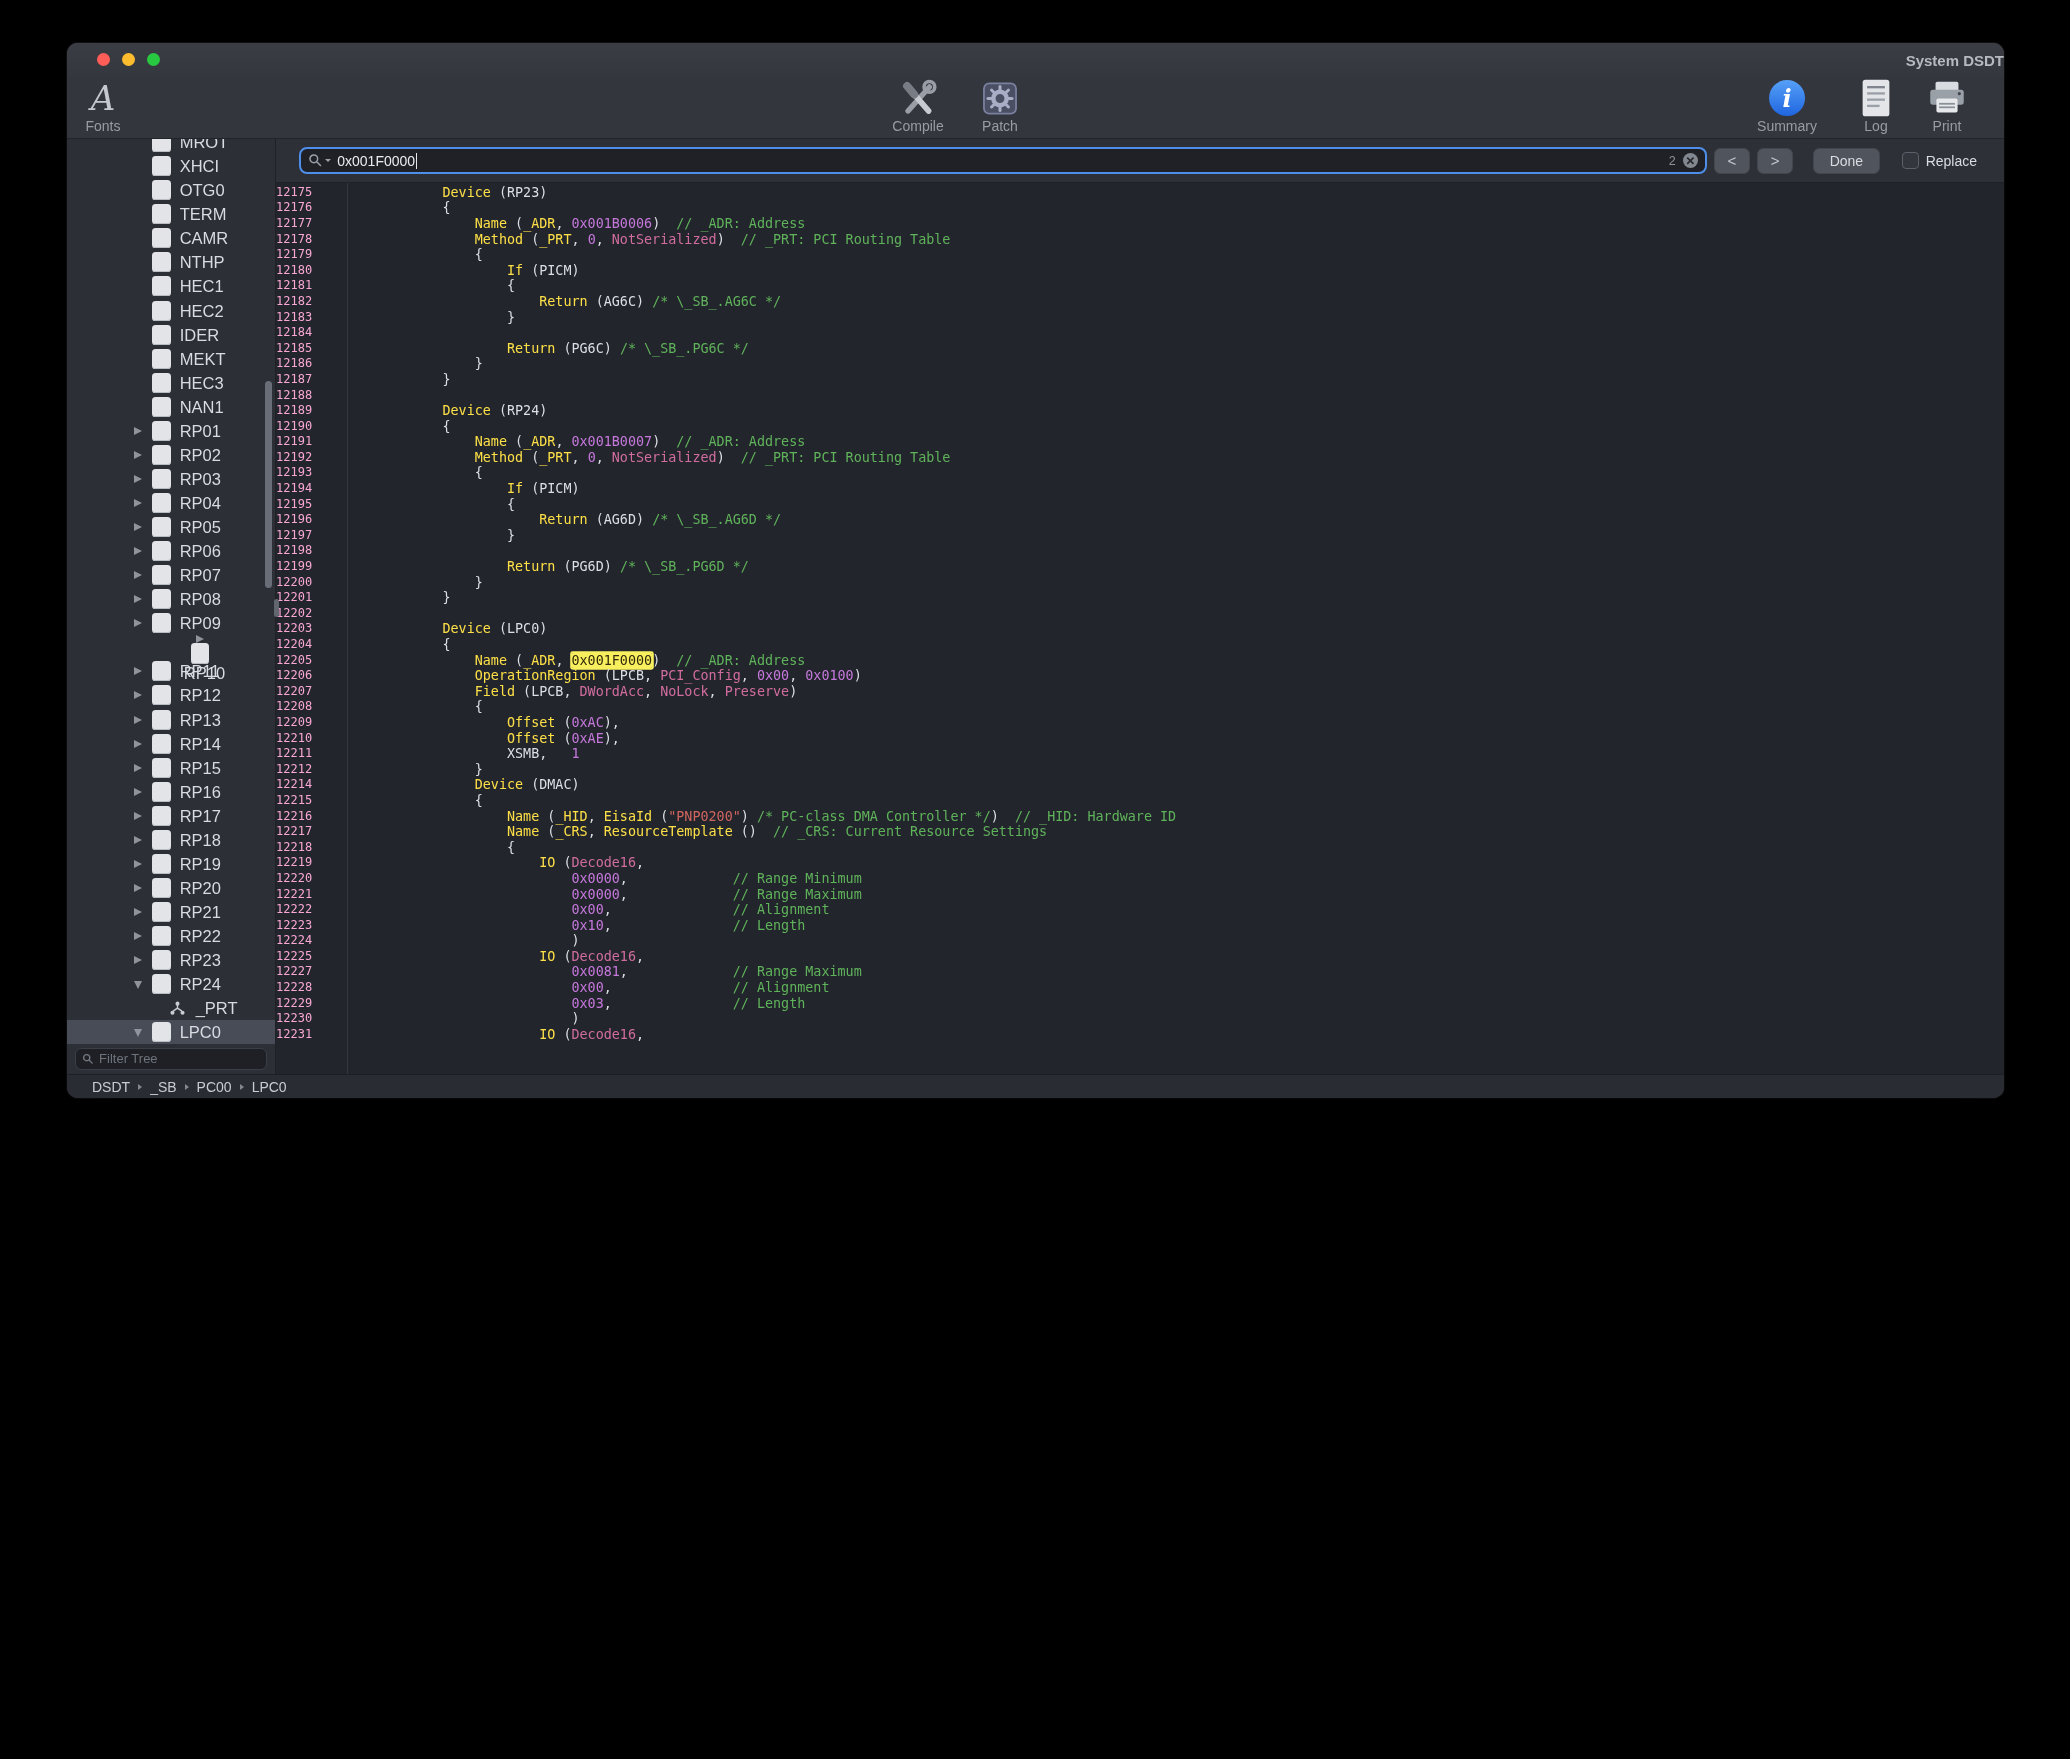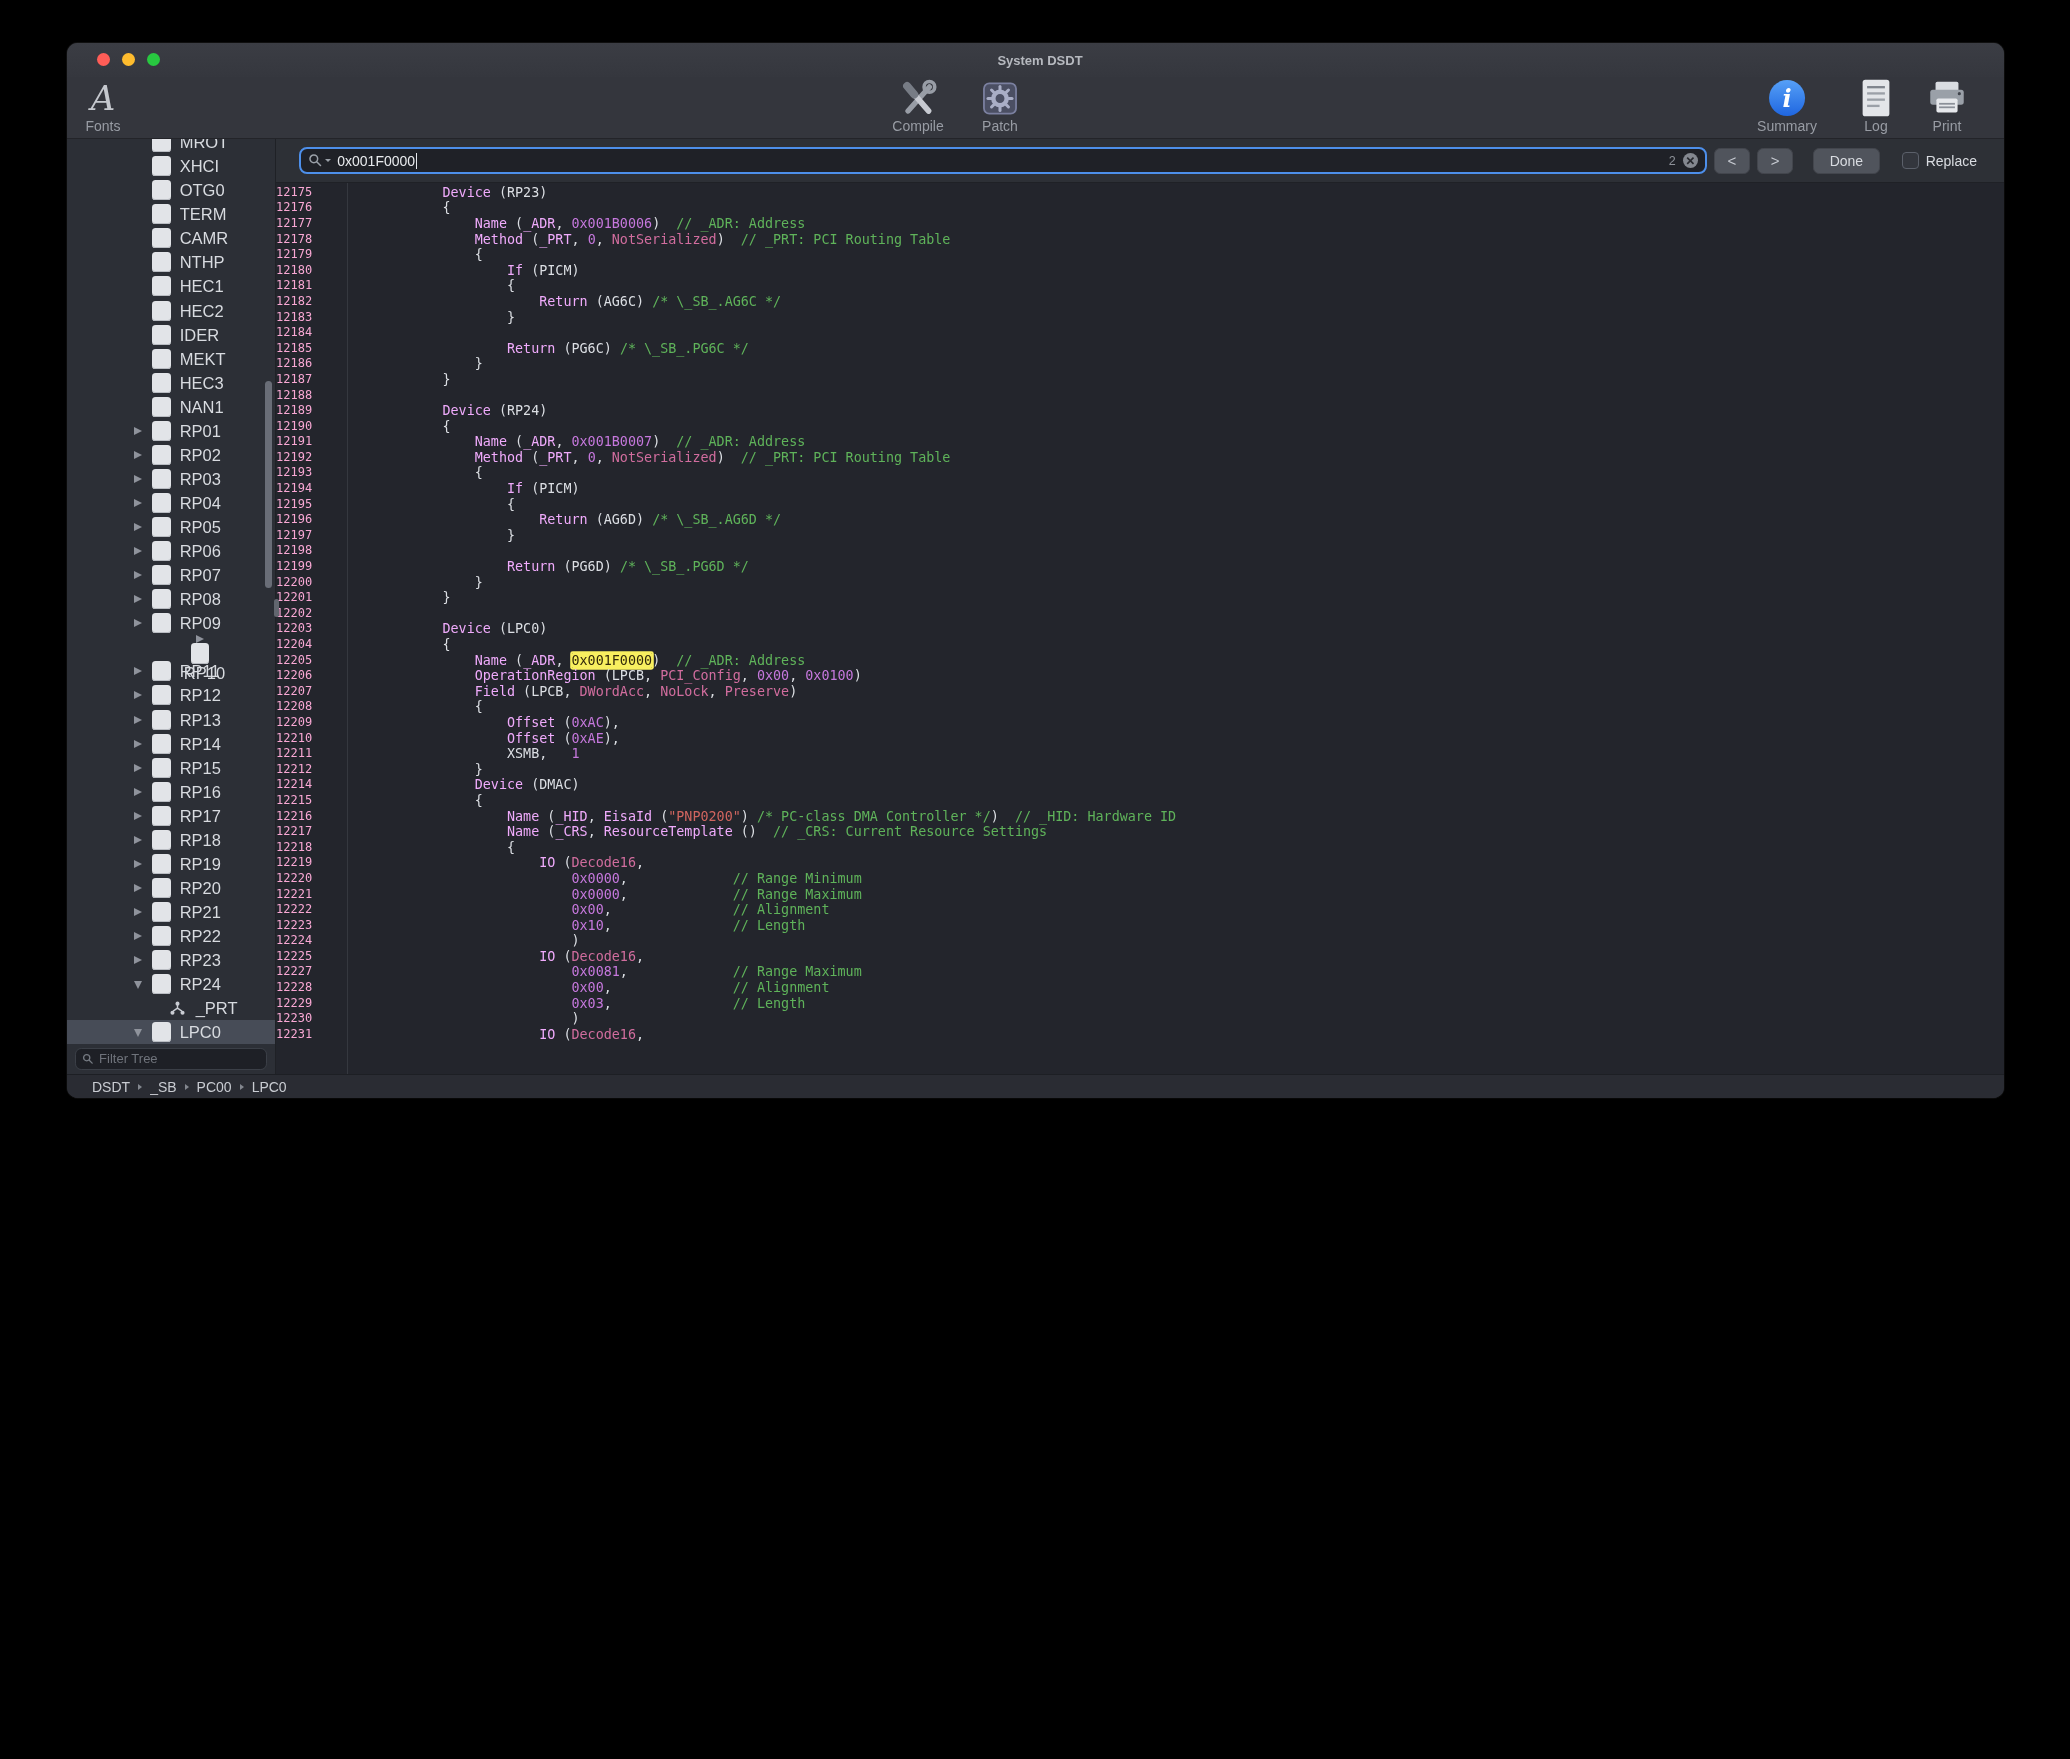--- a/index.html
+++ b/index.html
@@ -9,22 +9,22 @@
   .window{position:absolute;left:67px;top:43px;width:1937px;height:1055px;background:#2c2f36;
     border-radius:10.7px;overflow:hidden;box-shadow:0 36px 89px rgba(0,0,0,.75),0 0 0 0.9px rgba(255,255,255,.07);}
 
   
   .titlebar{position:absolute;left:0;top:0;right:0;height:34px;background:linear-gradient(#3b3d44,#35373e);}
   .lights{position:absolute;left:30px;top:9.8px;display:flex;gap:11.6px;}
   .light{width:13.4px;height:13.4px;border-radius:50%;display:inline-block;}
   .light.red{background:#ff5d57;}
   .light.yellow{background:#febc2e;}
   .light.green{background:#28c840;}
-  .title{position:absolute;left:0;right:0;top:0;height:34px;line-height:36px;text-align:center;
-    color:#b6b9bf;font-size:13px;font-weight:600;padding-left:9px;}
+  .title{position:absolute;left:0;right:0;top:0;height:34px;line-height:36px;text-align:right;
+    color:#b6b9bf;font-size:15px;font-weight:600;padding-left:9px;}
 
   
   .toolbar{position:absolute;left:0;top:34px;right:0;height:62px;background:#34363d;border-bottom:0.9px solid #232429;}
   .tbitem{position:absolute;top:0;transform:translateX(-50%);display:flex;flex-direction:column;align-items:center;height:62px;}
   .tbiconbox{height:42px;display:flex;align-items:center;justify-content:center;}
   .tblabel{font-size:14px;color:#989ca4;line-height:14.3px;}
   .fontsA{font-family:"DejaVu Serif",serif;font-style:italic;font-size:34px;color:#c5c8ce;line-height:36px;}
   .sumcircle{width:36px;height:36px;border-radius:50%;background:linear-gradient(#56a0f7,#1f66e0);
     color:#fff;font-family:"DejaVu Serif",serif;font-style:italic;font-weight:700;font-size:24px;
     display:flex;align-items:center;justify-content:center;}
@@ -73,21 +73,21 @@
 
   
   .editor{flex:1;position:relative;background:#23252c;overflow:hidden;
     font-family:"DejaVu Sans Mono",monospace;font-size:13.4px;}
   .gutterline{position:absolute;left:71px;top:0;bottom:0;width:0.9px;background:#35383f;}
   .code{position:absolute;left:0;top:1.8px;right:0;}
   .line{height:15.6px;display:flex;white-space:pre;}
   .ln{width:62px;flex:none;text-align:left;padding-right:7.1px;color:#f9a8d4;font-size:12px;line-height:15.6px;}
   .lc{margin-left:40px;line-height:15.6px;}
   .lc .p{color:#dcdfe4;}
-  .lc .k{color:#f0abfc;}
+  .lc .k{color:#fde047;}
   .lc .n{color:#c678dd;}
   .lc .m{color:#d16d9e;}
   .lc .c{color:#5fb35a;}
   .lc .s{color:#d0655f;}
   .lc .h{background:#f8ef5f;color:#32290a;box-shadow:0 0 0 1.8px #f8ef5f;border-radius:0.9px;}
 
   .divthumb{position:absolute;left:207px;top:556px;width:5.3px;height:18px;border-radius:2.7px;background:#62666f;}
 
   
   .bottombar{position:absolute;left:0;bottom:0;right:0;height:24px;background:#2a2c33;border-top:0.9px solid #1d1f24;

